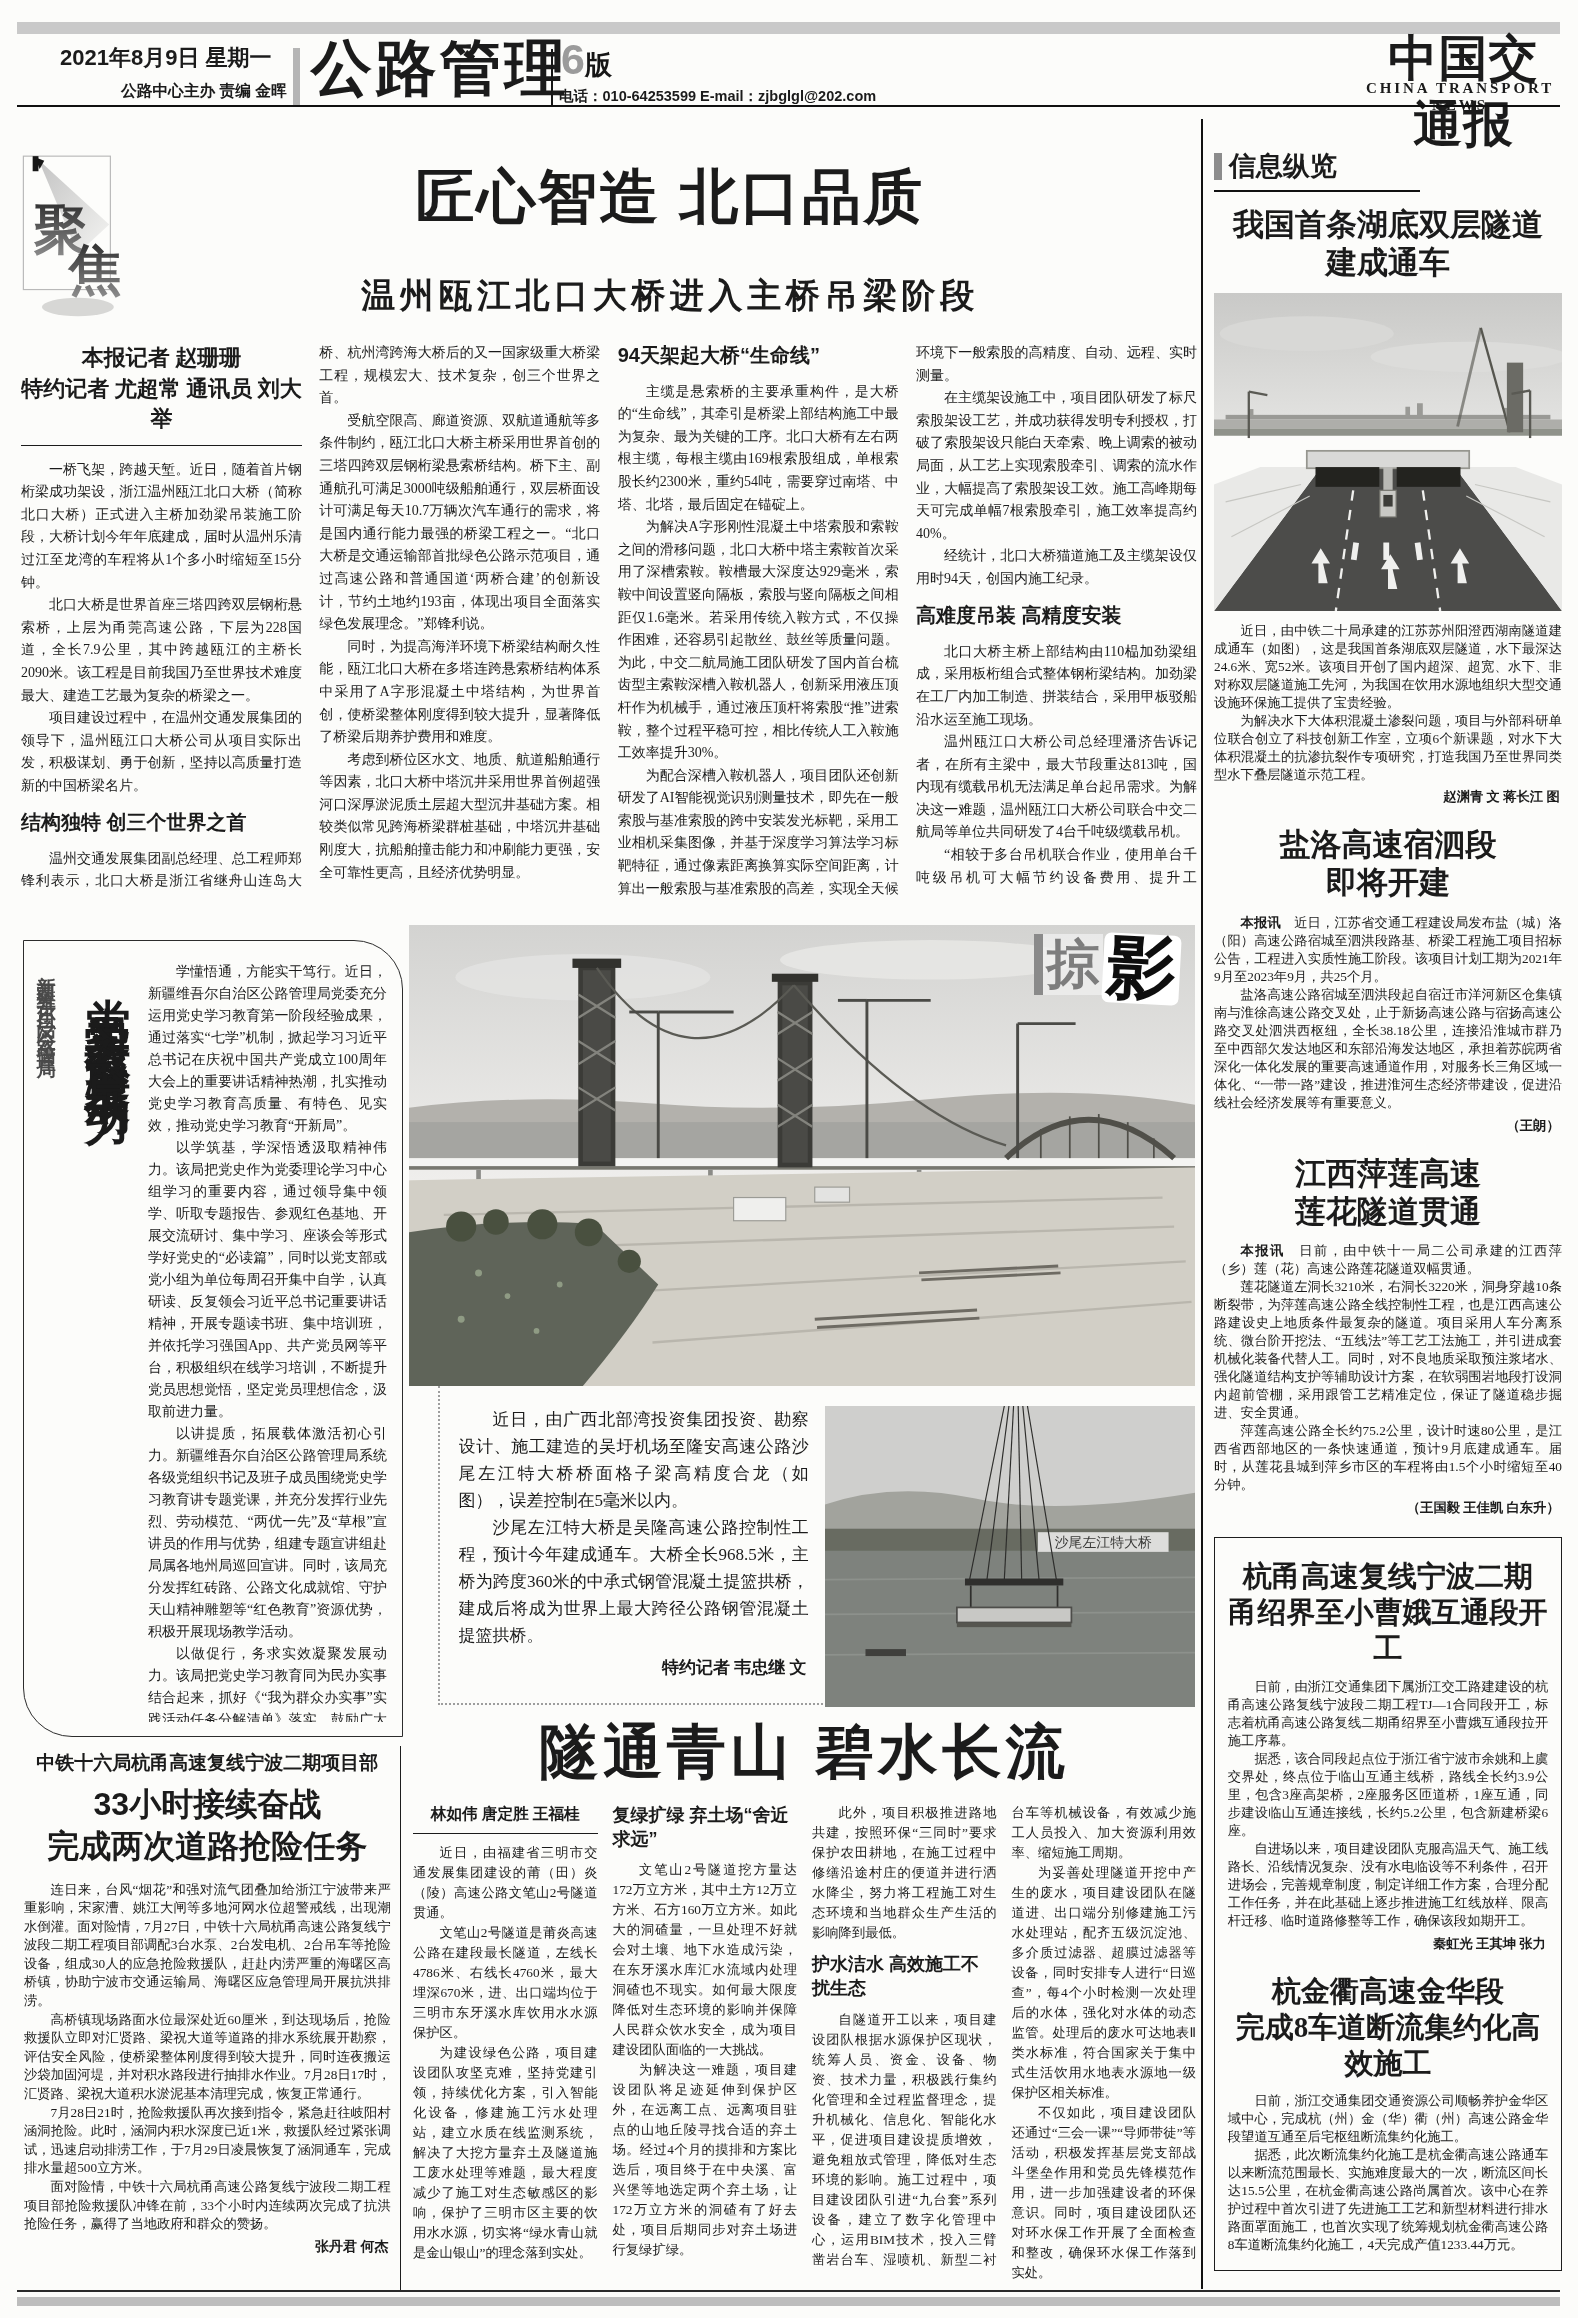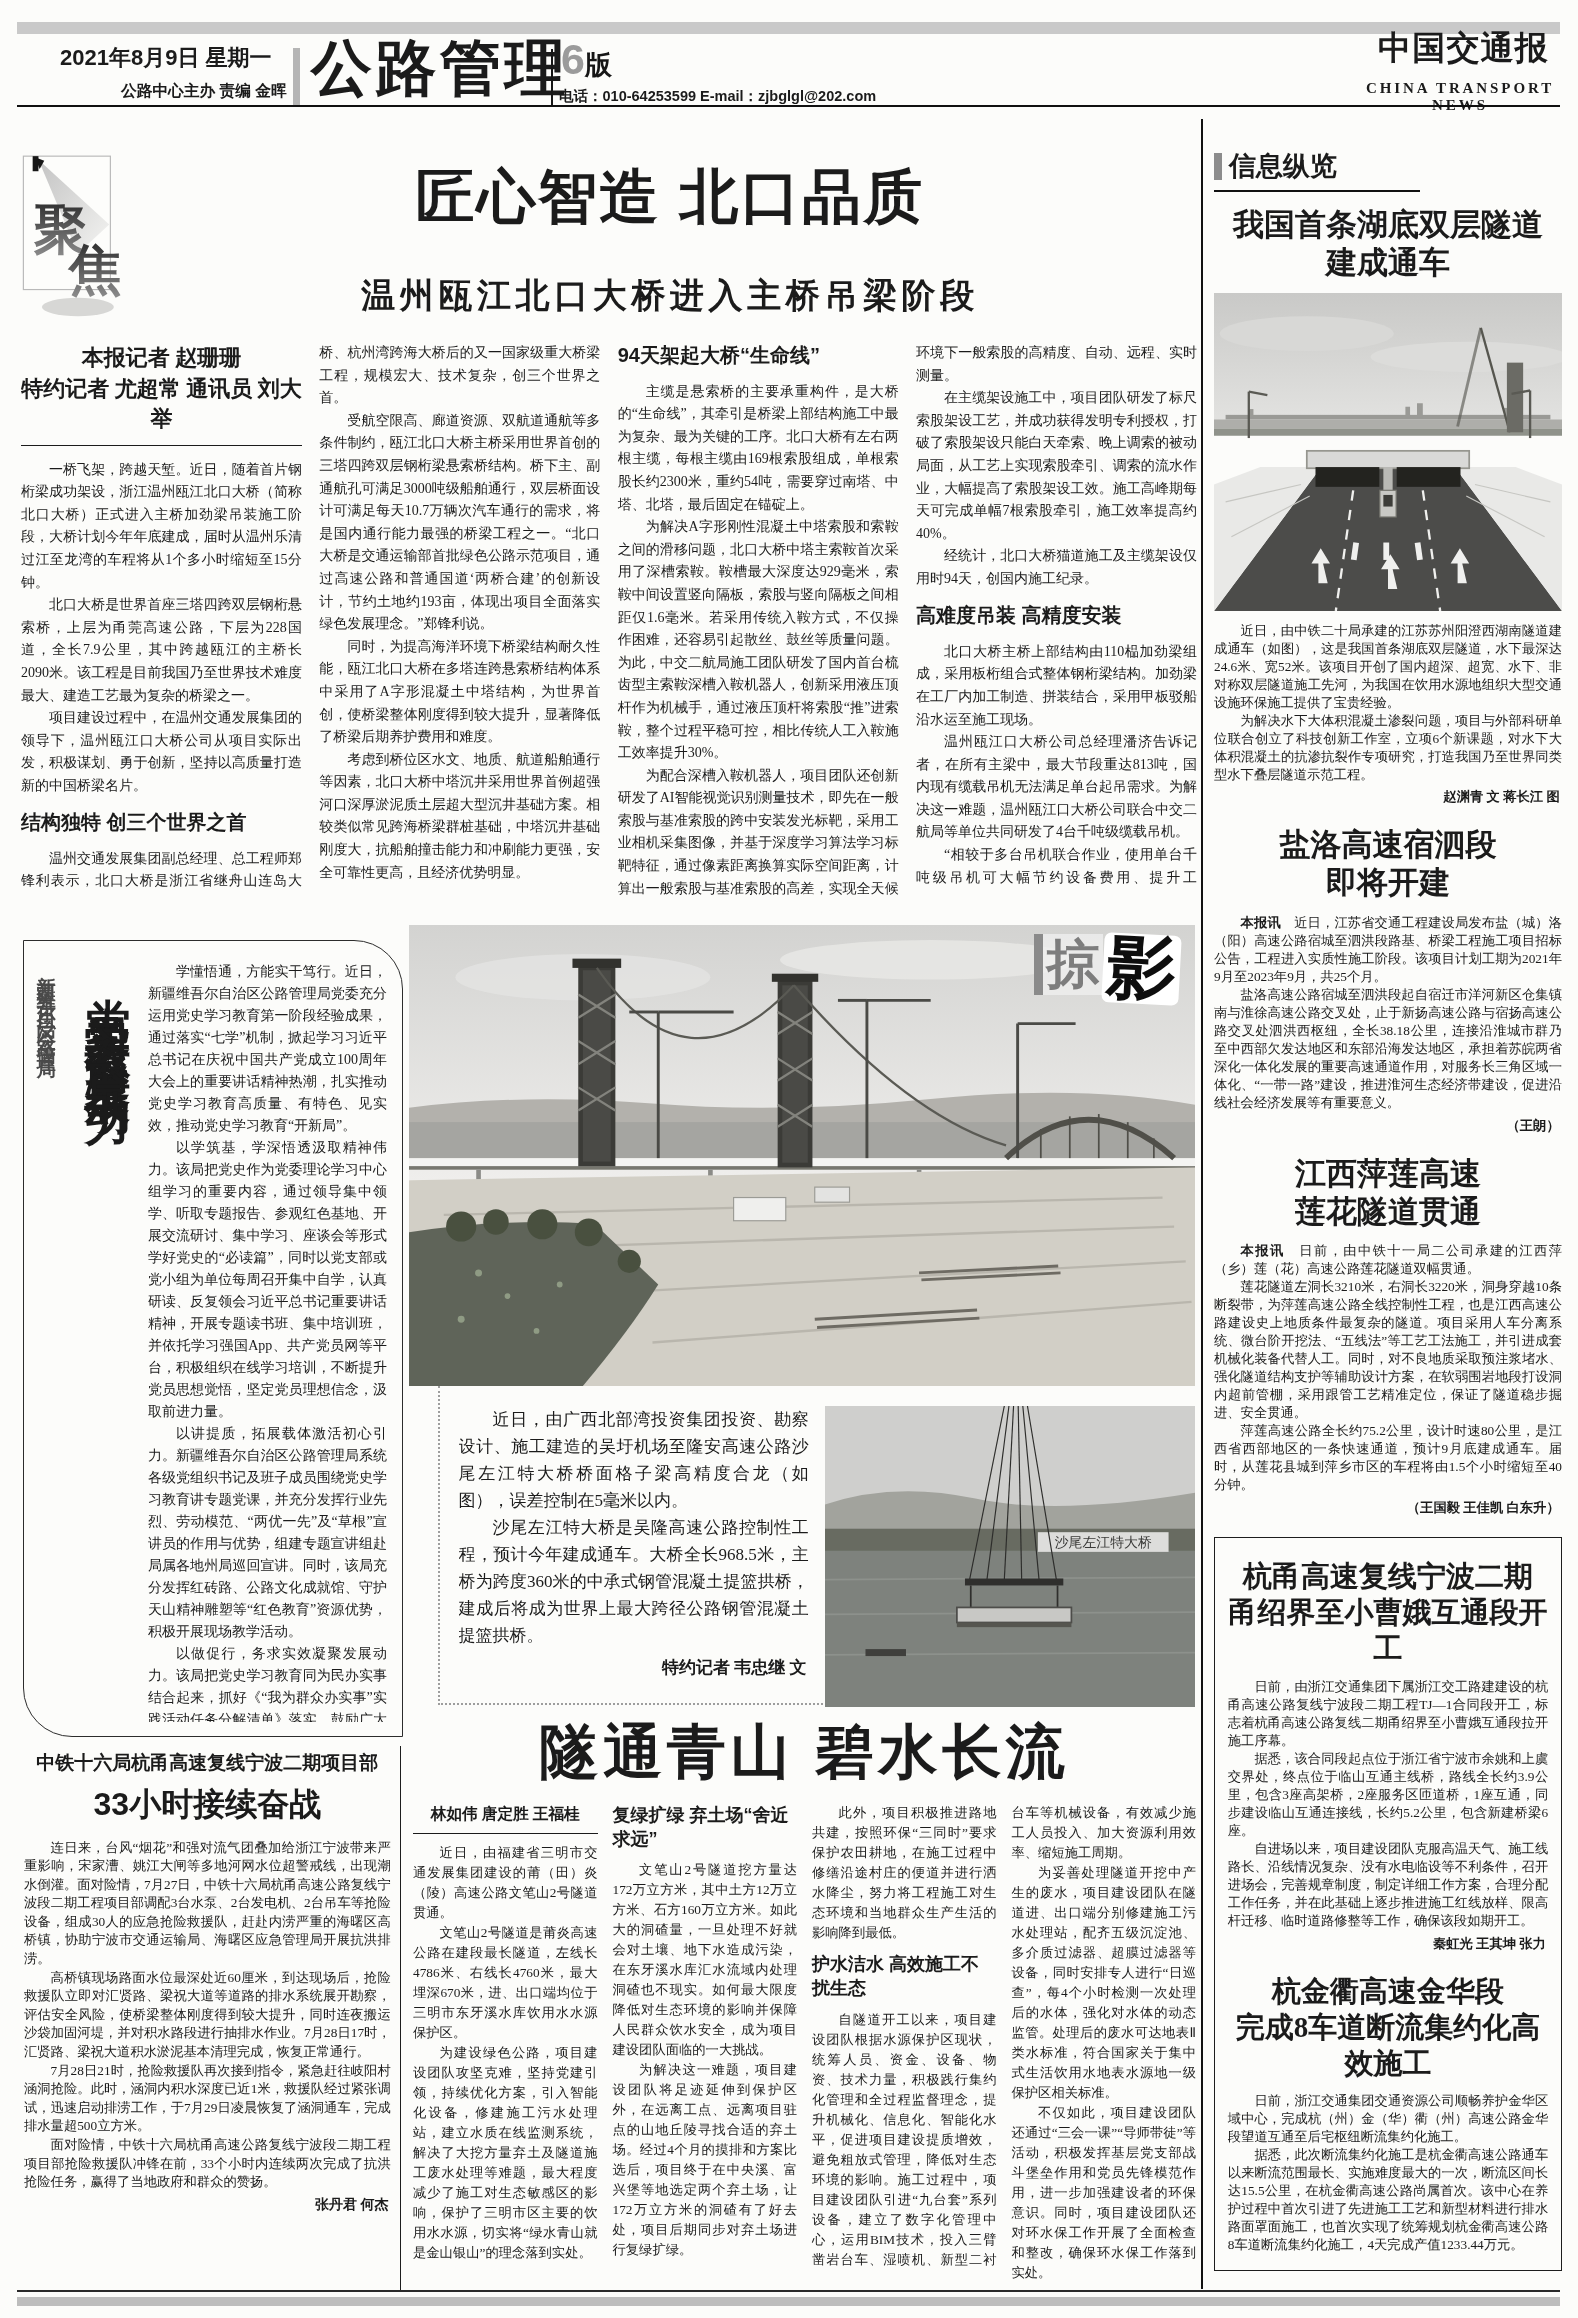--- a/index.html
+++ b/index.html
@@ -10,21 +10,21 @@
   .header-rule{position:absolute;left:17.4px;top:105px;width:1543px;height:2.3px;background:#101010;}
   .date-line{position:absolute;left:60px;top:43px;font-family:"Liberation Sans",sans-serif;font-weight:700;font-size:22px;}
   .edit-line{position:absolute;left:121px;top:81px;font-family:"Liberation Sans",sans-serif;font-size:15.7px;font-weight:700;}
   .vbar-gray{position:absolute;left:293px;top:48px;width:7px;height:59px;background:#b5b5b5;}
   .section-title{position:absolute;left:311px;top:28px;font-size:61px;font-weight:900;letter-spacing:3.5px;}
   .vline-black{position:absolute;left:551px;top:49px;width:1.7px;height:58px;background:#161616;}
   .page-num{position:absolute;left:561px;top:35px;font-family:"Liberation Sans",sans-serif;}
   .page-num .num{font-size:43px;font-weight:900;color:#9b9b9b;}
   .page-num .ban{font-size:27px;font-weight:900;color:#161616;}
   .contact{position:absolute;left:559px;top:87px;font-family:"Liberation Sans",sans-serif;font-size:14.5px;font-weight:700;}
-  .brand{position:absolute;left:1364px;top:25.5px;width:199px;text-align:center;font-size:33px;font-weight:900;letter-spacing:1.2px;}
+  .brand{position:absolute;left:1364px;top:25.5px;width:199px;text-align:center;font-size:49px;font-weight:900;letter-spacing:1.2px;}
   .brand-en{position:absolute;left:1357px;top:80px;width:206px;text-align:center;font-size:15px;letter-spacing:2.9px;font-weight:700;}
   
   .focus{position:absolute;left:21px;top:119px;width:1176px;height:803px;}
   .focus-badge{position:absolute;left:1.2px;top:36px;width:106px;height:174px;}
   .focus-headline{margin:35px 0 0 122px;text-align:center;font-family:"Liberation Sans",sans-serif;
       font-weight:900;font-size:59px;line-height:87px;letter-spacing:2.3px;}
   .focus-sub{margin:32px 0 0 122px;text-align:center;font-size:34px;font-weight:700;letter-spacing:4.6px;}
   .focus-cols{margin-top:23px;height:571px;column-count:4;column-gap:17.4px;overflow:hidden;text-align:justify;}
   .focus-cols .flow-para{font-size:14px;line-height:22.6px;margin:0;text-indent:2em;}
   .flow-subhead{font-family:"Liberation Sans",sans-serif;font-weight:800;font-size:20px;text-align:left;margin:11.6px 0;}
@@ -302,20 +302,21 @@
         <rect x="228" y="374" width="198" height="8" fill="#55554f"></rect>
         <rect x="70" y="420" width="70" height="12" fill="#3f3f3c"></rect>
       </svg>
     </div>
   </div>
 
   <div class="rescue">
     <div class="rescue-kicker">中铁十六局杭甬高速复线宁波二期项目部</div>
     <div class="rescue-headline">
       <div>33小时接续奋战</div>
+      <div>完成两次道路抢险任务</div>
     </div>
     <div class="rescue-body">
         <p class="flow-para">连日来，台风“烟花”和强对流气团叠加给浙江宁波带来严重影响，宋家漕、姚江大闸等多地河网水位超警戒线，出现潮水倒灌。面对险情，7月27日，中铁十六局杭甬高速公路复线宁波段二期工程项目部调配3台水泵、2台发电机、2台吊车等抢险设备，组成30人的应急抢险救援队，赶赴内涝严重的海曙区高桥镇，协助宁波市交通运输局、海曙区应急管理局开展抗洪排涝。</p>
         <p class="flow-para">高桥镇现场路面水位最深处近60厘米，到达现场后，抢险救援队立即对汇贤路、梁祝大道等道路的排水系统展开勘察，评估安全风险，使桥梁整体刚度得到较大提升，同时连夜搬运沙袋加固河堤，并对积水路段进行抽排水作业。7月28日17时，汇贤路、梁祝大道积水淤泥基本清理完成，恢复正常通行。</p>
         <p class="flow-para">7月28日21时，抢险救援队再次接到指令，紧急赶往岐阳村涵洞抢险。此时，涵洞内积水深度已近1米，救援队经过紧张调试，迅速启动排涝工作，于7月29日凌晨恢复了涵洞通车，完成排水量超500立方米。</p>
         <p class="flow-para">面对险情，中铁十六局杭甬高速公路复线宁波段二期工程项目部抢险救援队冲锋在前，33个小时内连续两次完成了抗洪抢险任务，赢得了当地政府和群众的赞扬。</p>
         <p class="flow-credit">张丹君 何杰</p>
       </div>
   </div>
 

